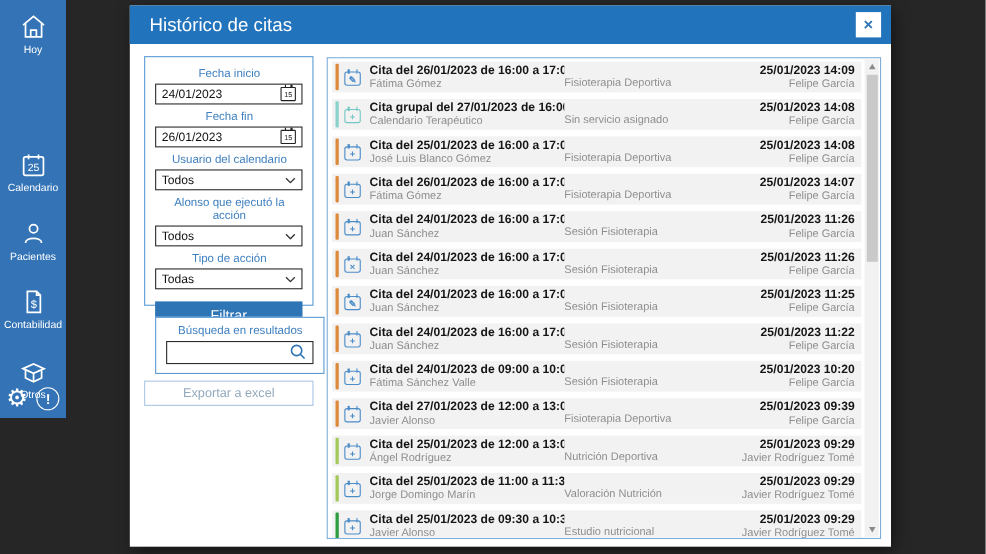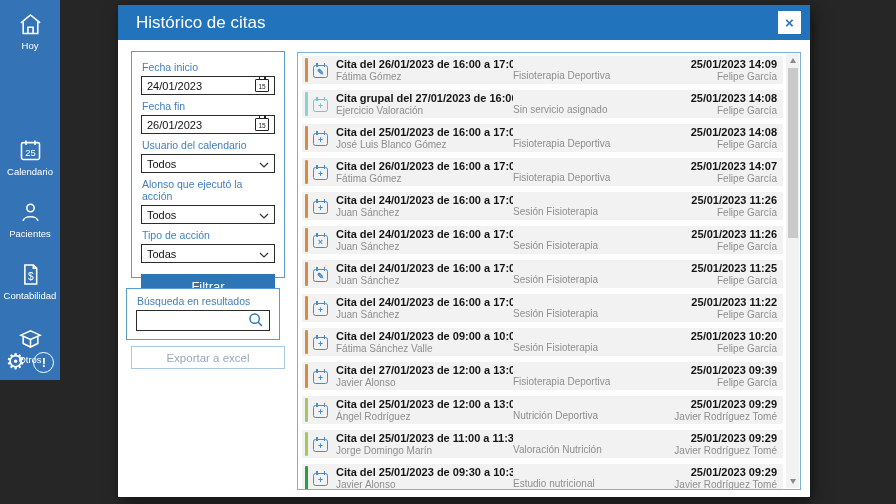--- a/index.html
+++ b/index.html
@@ -43,33 +43,33 @@
   }
   .close-btn {
     position:absolute; right:9px; top:6px; width:23px; height:23px;
     background:#fff; color:#2E74B6; font-size:15px; font-weight:bold;
     display:flex; align-items:center; justify-content:center; cursor:default;
   }
 
   
   .panel { position:absolute; background:#fff; border:1px solid #5B9BD5; }
   #filter-panel { left:13px; top:46px; width:154px; height:227px; padding:6px 9px; }
-  .f-label { color:#4080C0; font-size:10.5px; margin:3px 0 3px 1px; }
+  .f-label { color:#4080C0; font-size:10.5px; margin:3px 0 3px 1px;text-align:center; }
   .f-input, .f-select {
     border:1px solid #2B2B2B; height:19px; background:#fff;
     display:flex; align-items:center; justify-content:space-between;
     padding:0 5px; font-size:11px; color:#111; margin-bottom:5px;
   }
   .filtrar-btn {
     margin-top:11px; height:24px; background:#2E75B6; color:#fff;
     font-size:13px; display:flex; align-items:center; justify-content:center;
     cursor:default;
   }
 
-  #search-panel { left:8px; top:283px; width:154px; height:52px; padding:6px 9px; }
+  #search-panel { left:23px; top:283px; width:154px; height:52px; padding:6px 9px; }
   .search-input { margin-bottom:0; height:21px; }
 
   #export-button {
     left:13px; top:341px; width:154px; height:23px;
     border:1px solid #A9C7E3; color:#93A9BD; font-size:11.5px;
     display:flex; align-items:center; justify-content:center; cursor:default;
   }
 
   
   .mini-cal {
@@ -284,21 +284,21 @@
   </div>
 
   <div class="row">
     <div class="accent" style="background: rgb(139, 210, 205);"></div>
     <div class="cal" style="color: rgb(116, 200, 196);">
       <div class="cal-box"></div>
       <div class="cal-sym">+</div>
     </div>
     <div class="row-main">
       <div class="row-title">Cita grupal del 27/01/2023 de 16:00 a 17:00 creada por Felipe García</div>
-      <div class="row-person">Ejercicio Valoración</div>
+      <div class="row-person">Calendario Terapéutico</div>
     </div>
     <div class="row-service">Sin servicio asignado</div>
     <div class="row-right">
       <div class="row-date">25/01/2023 14:08</div>
       <div class="row-user">Felipe García</div>
     </div>
   </div>
 
   <div class="row">
     <div class="accent" style="background: rgb(221, 138, 61);"></div>

